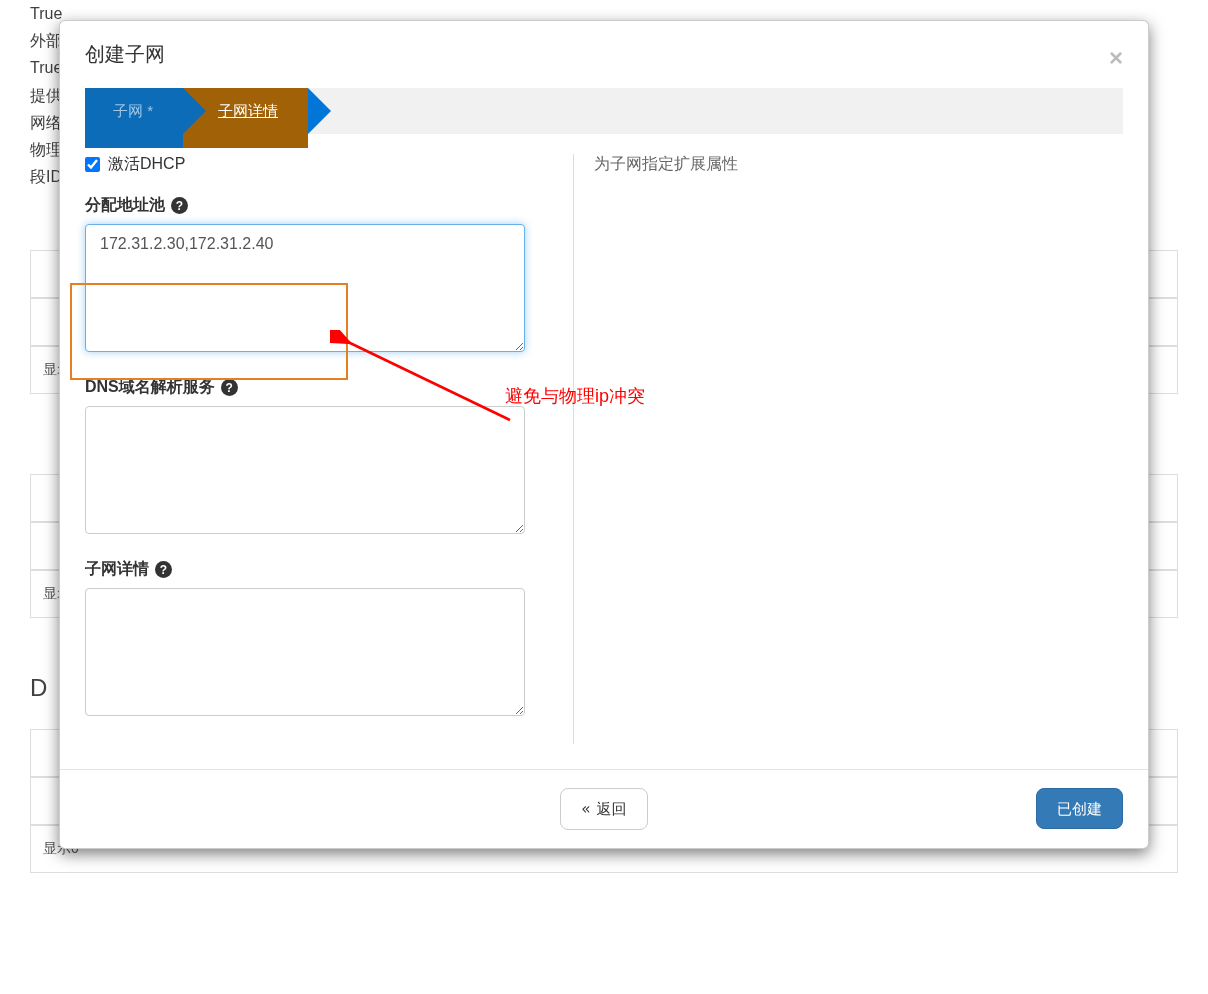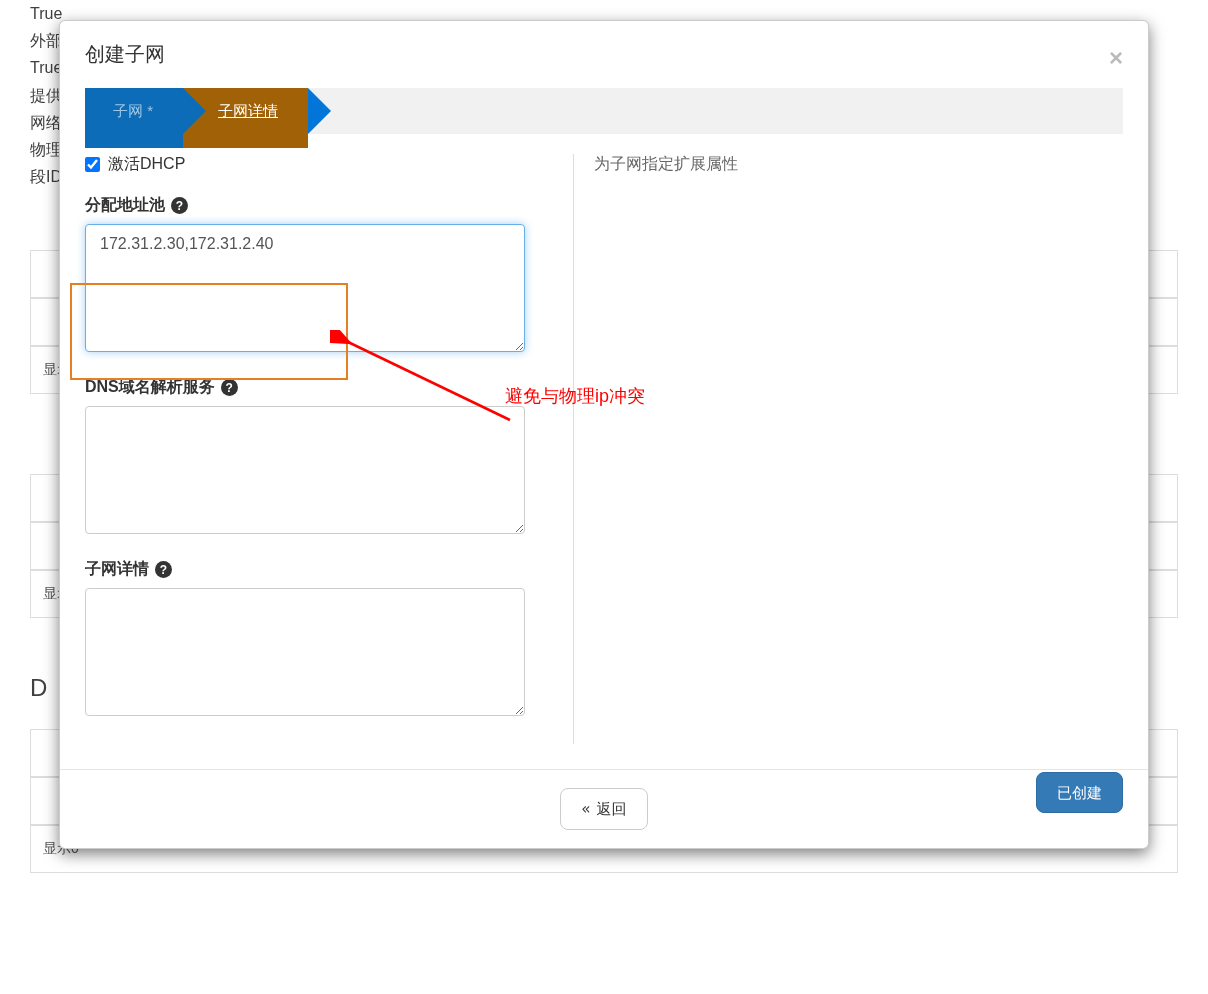--- a/index.html
+++ b/index.html
@@ -227,21 +227,21 @@
       background: #fff;
       border-color: #ccc;
       color: #333;
     }
     .btn-primary {
       background: #337ab7;
       border-color: #2e6da4;
       color: #fff;
       position: absolute;
       right: 25px;
-      top: 2px;
+      top: 18px;
     }
     .btn .chevrons { font-family: monospace; letter-spacing: -2px; margin-right: 4px; }
 
     
     .bg-frag { color: #404040; font-size: 16px; line-height: 1.8; }
     .bg-tbl-row { border: 1px solid #ddd; height: 48px; display:flex; align-items:center; padding: 0 12px; color:#555; font-size:14px; }
   </style>
 </head>
 <body>
 

